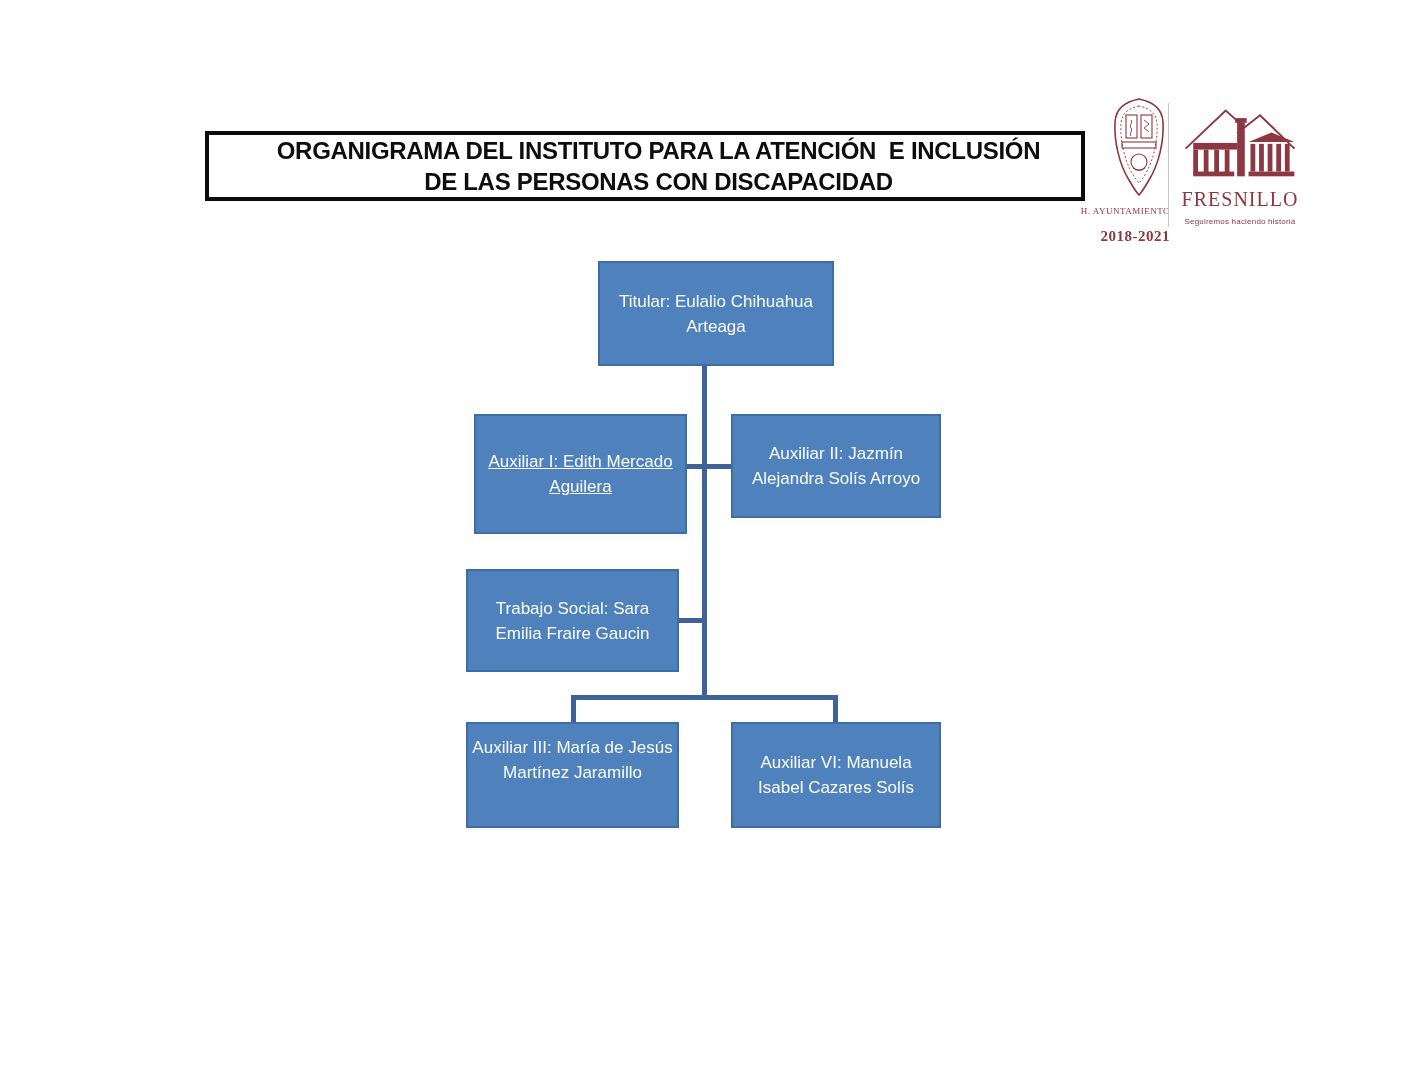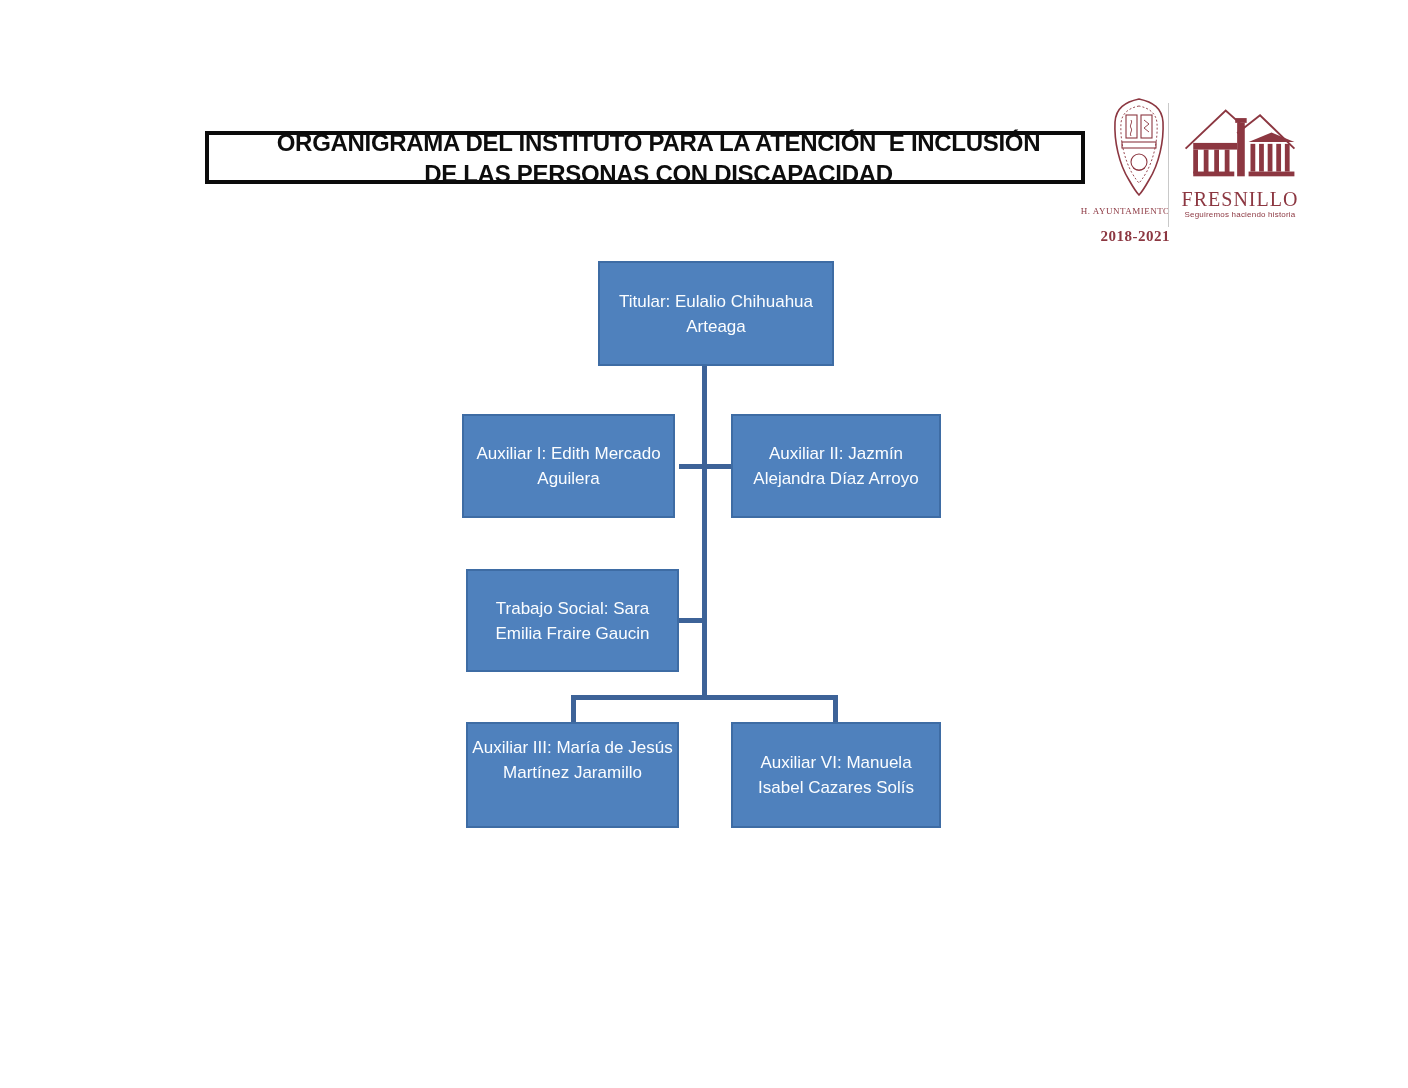--- a/index.html
+++ b/index.html
@@ -14,21 +14,21 @@
     position:relative;
     width:1408px;height:1088px;
     background:#ffffff;
     font-family:"Liberation Sans","DejaVu Sans",sans-serif;
     overflow:hidden;
     margin:0 auto;
   }
 
   
   .title-box{
-    position:absolute;left:205px;top:131px;width:880px;height:53px;
+    position:absolute;left:205px;top:131px;width:880px;height:70px;
     box-sizing:border-box;border:4px solid var(--title-border,#000);
     background:#fff;
     display:flex;flex-direction:column;align-items:center;justify-content:center;
     color:#0d0d0d;
     padding-left:27px;
   }
   .title-line{
     white-space:pre;
     font-size:24px;font-weight:bold;line-height:31px;letter-spacing:-0.3px;
   }
@@ -53,35 +53,35 @@
   .fresnillo-logo{
     position:absolute;left:1176px;top:99px;width:128px;
     display:flex;flex-direction:column;align-items:center;
     color:var(--logo-maroon,#8C3741);
   }
   .fresnillo-wordmark{
     font-family:"Liberation Serif","DejaVu Serif",serif;
     font-size:20px;letter-spacing:1px;line-height:20px;margin-top:2px;white-space:nowrap;
   }
   .fresnillo-tagline{
-    font-size:8px;margin-top:1px;letter-spacing:0.2px;white-space:nowrap;
+    font-size:8px;margin-top:8px;letter-spacing:0.2px;white-space:nowrap;
   }
 
   
   .org-chart{position:absolute;inset:0;}
   .node{
     position:absolute;box-sizing:border-box;
     background:var(--node-fill,#4F81BD);
     border:2px solid var(--node-border,#3E6CA4);
     color:#fbfdff;
     display:flex;align-items:center;justify-content:center;
     text-align:center;font-size:17px;line-height:25px;padding:0 3px;
   }
   .node-titular {left:598px;top:261px;width:236px;height:105px;}
-  .node-aux1    {left:462px;top:414px;width:213px;height:104px;}
+  .node-aux1    {left:474px;top:414px;width:213px;height:120px;text-decoration:underline;}
   .node-aux2    {left:731px;top:414px;width:210px;height:104px;}
   .node-trabajo {left:466px;top:569px;width:213px;height:103px;}
   .node-aux3    {left:466px;top:722px;width:213px;height:106px;padding-bottom:30px;}
   .node-aux6    {left:731px;top:722px;width:210px;height:106px;}
 
   .connector{position:absolute;background:var(--connector,#3D6398);}
   .c-main-v   {left:702px;top:366px;width:5px;height:332px;}
   .c-aux-h    {left:679px;top:464px;width:52px;height:5px;}
   .c-trabajo-h{left:679px;top:618px;width:28px;height:5px;}
   .c-branch-h {left:571px;top:695px;width:267px;height:5px;}
@@ -159,21 +159,21 @@
     <div class="connector c-left-v"></div>
     <div class="connector c-right-v"></div>
 
     <div class="node node-titular">
       <span>Titular: Eulalio Chihuahua Arteaga</span>
     </div>
     <div class="node node-aux1">
       <span>Auxiliar I: Edith Mercado Aguilera</span>
     </div>
     <div class="node node-aux2">
-      <span>Auxiliar II: Jazmín Alejandra Díaz Arroyo</span>
+      <span>Auxiliar II: Jazmín Alejandra Solís Arroyo</span>
     </div>
     <div class="node node-trabajo">
       <span>Trabajo Social: Sara Emilia Fraire Gaucin</span>
     </div>
     <div class="node node-aux3">
       <span>Auxiliar III: María de Jesús Martínez Jaramillo</span>
     </div>
     <div class="node node-aux6">
       <span>Auxiliar VI: Manuela Isabel Cazares Solís</span>
     </div>

